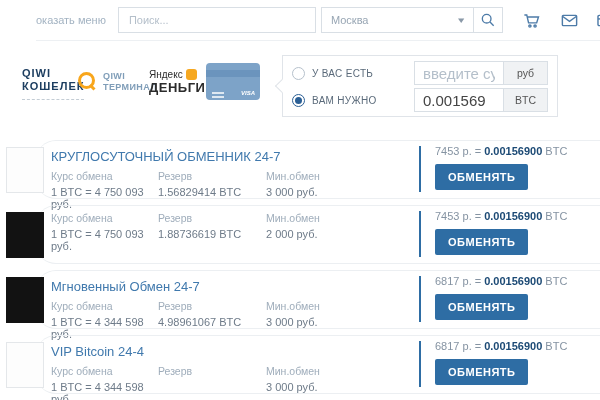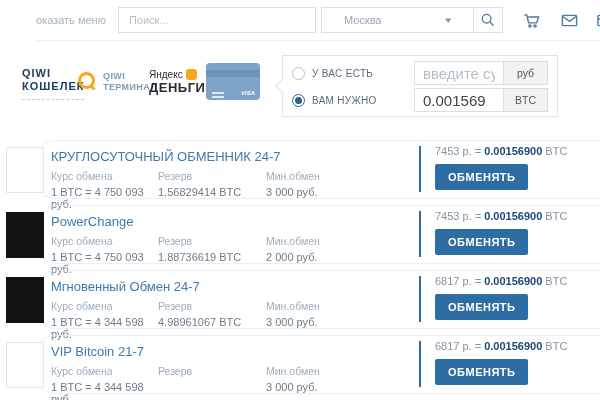--- a/index.html
+++ b/index.html
@@ -5,21 +5,21 @@
   * { margin:0; padding:0; box-sizing:border-box; }
   html,body { width:600px; height:400px; overflow:hidden; background:#fff;
     font-family:"Liberation Sans", sans-serif; }
   .page { position:relative; width:600px; height:400px; background:#fff;margin-left:36px; }
 
   
   .topbar { height:41px; display:flex; align-items:center; border-bottom:1px solid #edf0f3; position:relative; }
   .menu-toggle { color:#a3b3c2; font-size:11px; white-space:nowrap; cursor:pointer; }
   .search-input { margin-left:12px; width:198px; height:26px; border:1px solid #d9dfe5; padding:0 10px; font-size:11px; color:#56646f; font-family:"Liberation Sans",sans-serif; }
   .search-input::placeholder { color:#b4bfca; }
-  .city-select { margin-left:5px; width:153px; height:26px; border:1px solid #d9dfe5; display:flex; align-items:center; justify-content:space-between; padding:0 22px; color:#98a6b4; font-size:11px; cursor:pointer; background:#fff; }
+  .city-select { margin-left:5px; width:153px; height:26px; border:1px solid #d9dfe5; display:flex; align-items:center; justify-content:space-between; padding:0 9px; color:#98a6b4; font-size:11px; cursor:pointer; background:#fff; }
   .chev { font-size:9px; color:#8a99a8; transform:scaleX(1.4); }
   .search-btn { margin-left:-1px; width:30px; height:26px; border:1px solid #d9dfe5; background:#fff; display:flex; align-items:center; justify-content:center; cursor:pointer; }
   .hicon { width:19px; height:19px; display:inline-block; cursor:pointer; }
   .hicon + .hicon, .cart { margin-left:19px; }
   .cart { margin-left:19px; }
   .balance-wrap { display:flex; align-items:center; margin-left:17px; }
   .balance { color:#4d7ba8; font-size:11px; margin-left:4px; white-space:nowrap; }
 
   
   .pmrow { position:relative; margin-top:14px; height:64px; }
@@ -187,21 +187,20 @@
         <div class="offer-main">
           <div class="price"><span>7453 р.</span><span class="eq">=</span><b>0.00156900</b> <span>BTC</span></div>
           <button class="xbtn">ОБМЕНЯТЬ</button>
         </div>
       </div>
     </article>
 
     <article class="xrow">
       <div class="row-logo" data-variant="dark"></div>
       <div class="xinfo">
-        <a class="xname">PowerChange</a>
         <div class="cols">
           <div class="col-rate">
               <div class="clabel">Курс обмена</div>
               <div class="cval">1 BTC = 4 750 093 руб.</div>
             </div>
           <div class="col-res">
               <div class="clabel">Резерв</div>
               <div class="cval">1.88736619 BTC</div>
             </div>
           <div class="col-min">
@@ -243,21 +242,21 @@
         <div class="offer-main">
           <div class="price"><span>6817 р.</span><span class="eq">=</span><b>0.00156900</b> <span>BTC</span></div>
           <button class="xbtn">ОБМЕНЯТЬ</button>
         </div>
       </div>
     </article>
 
     <article class="xrow">
       <div class="row-logo" data-variant="light"></div>
       <div class="xinfo">
-        <a class="xname">VIP Bitcoin 21-7</a>
+        <a class="xname">VIP Bitcoin 24-4</a>
         <div class="cols">
           <div class="col-rate">
               <div class="clabel">Курс обмена</div>
               <div class="cval">1 BTC = 4 344 598 руб.</div>
             </div>
           <div class="col-res">
               <div class="clabel">Резерв</div>
             </div>
           <div class="col-min">
               <div class="clabel">Мин.обмен</div>

